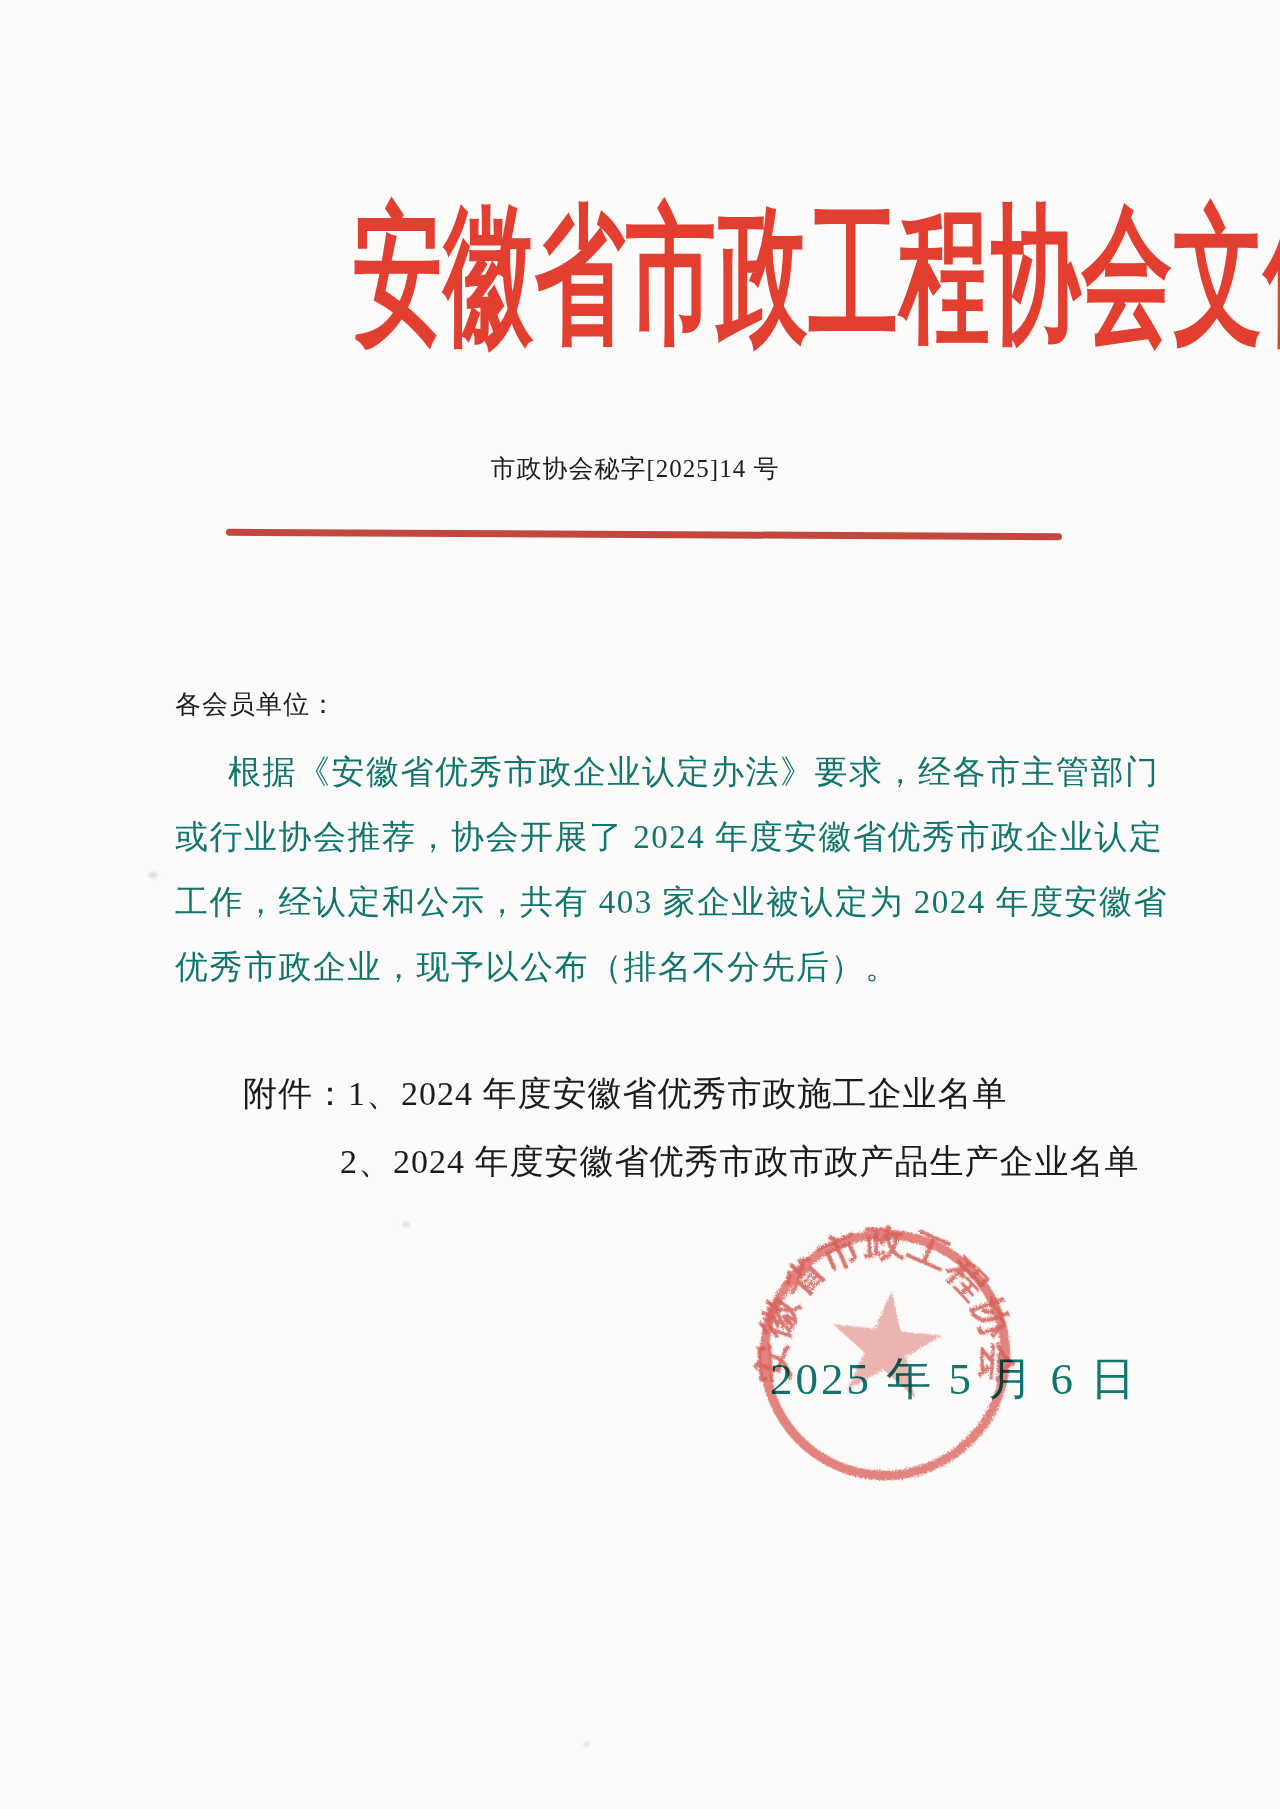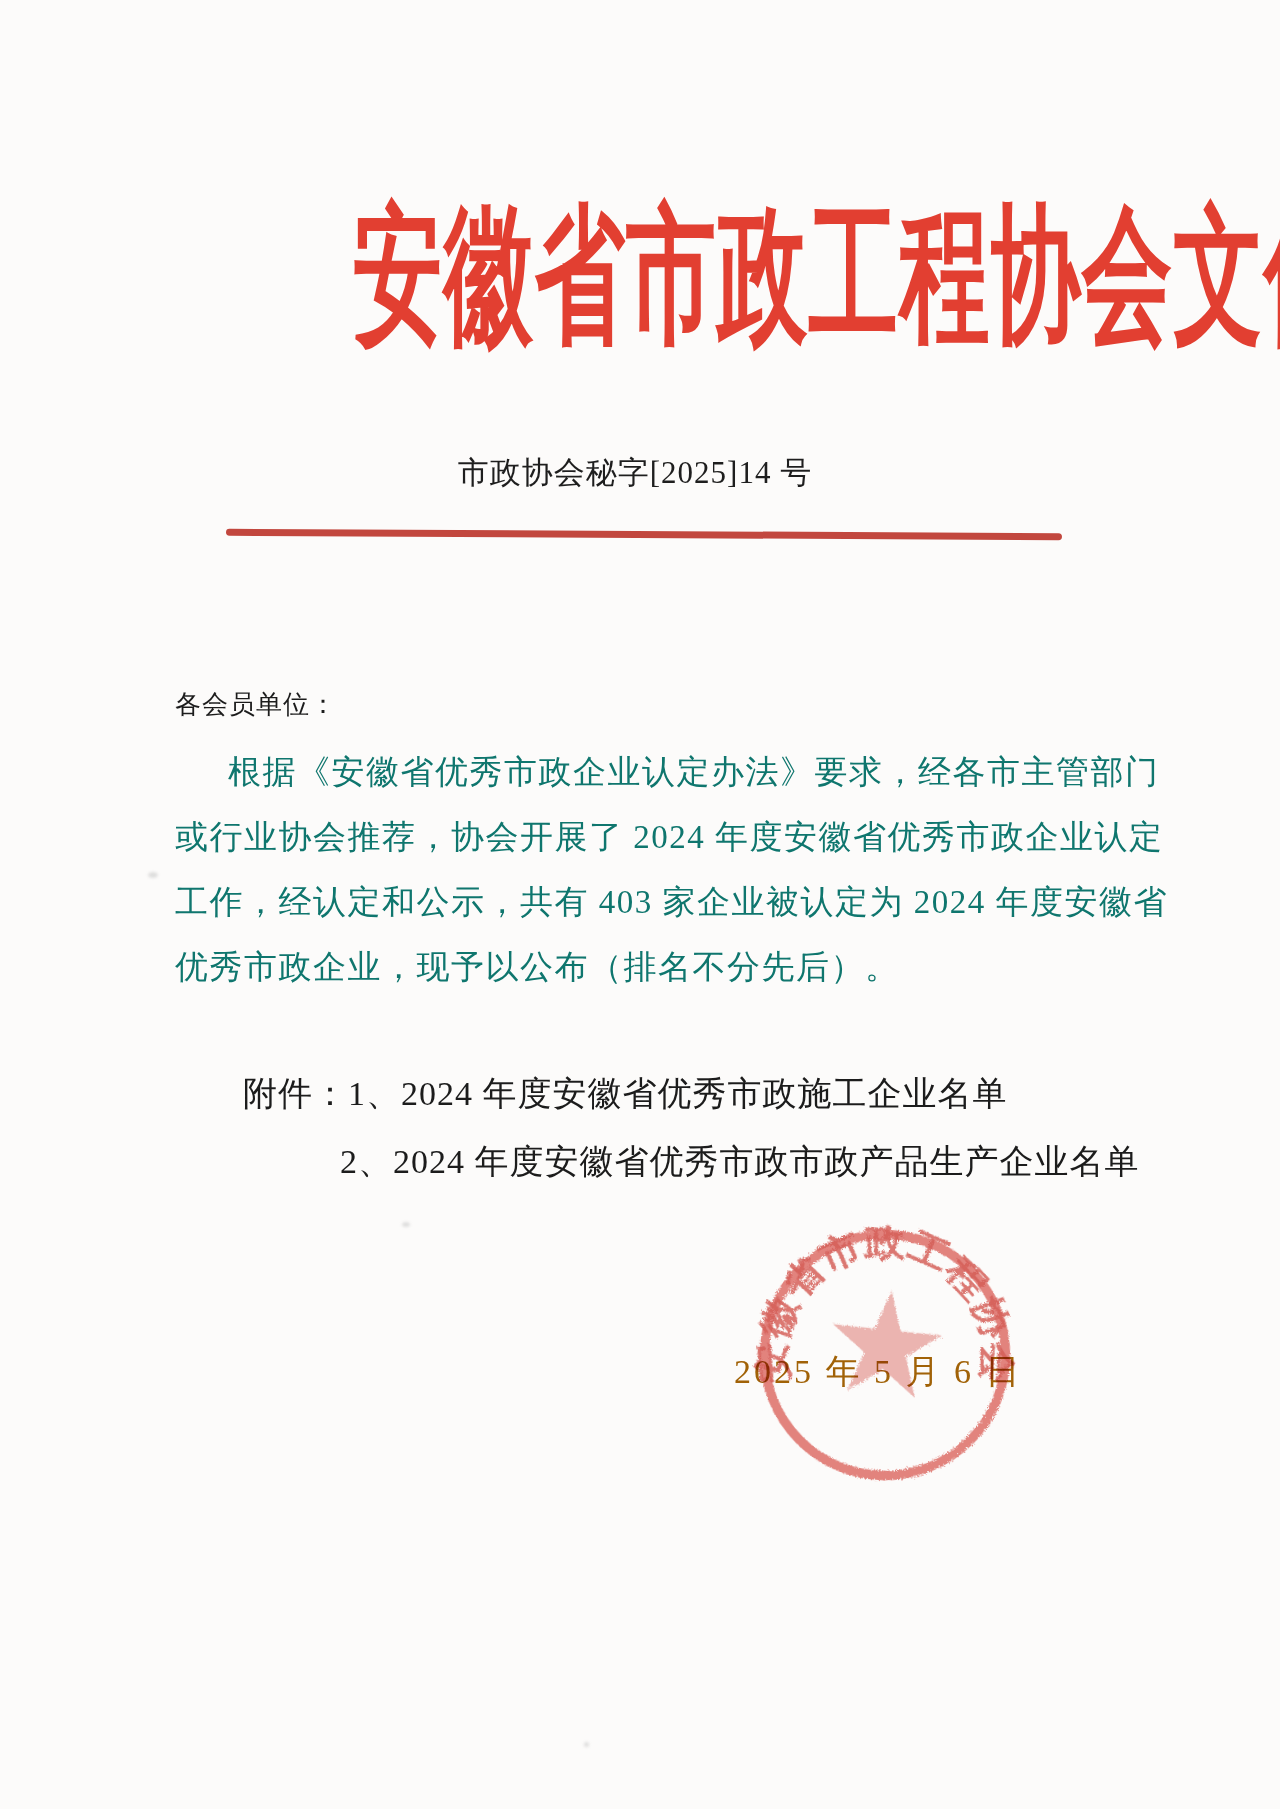--- a/index.html
+++ b/index.html
@@ -26,21 +26,21 @@
   .header-title .squeeze{
     display:inline-block;
     transform:translateX(18px) scaleX(0.60);
     transform-origin:center;
     letter-spacing:2px;
   }
   .doc-number{
     position:absolute;
     top:452px;left:0;right:10px;
     text-align:center;
-    font-size:31px;
+    font-size:25px;
     letter-spacing:1px;
     color:#1e1e1e;
     white-space:nowrap;
   }
   .red-line{
     position:absolute;
     top:531px;left:226px;
     width:836px;height:7px;
     background:#c2473e;
     border-radius:4px;
@@ -80,24 +80,24 @@
     position:absolute;
     font-size:34px;
     letter-spacing:1px;
     color:#1c1c1c;
     white-space:nowrap;
   }
   .at1{top:1071px;left:243px;text-align:center;}
   .at2{top:1139px;left:340px;}
   .date-line{
     position:absolute;
-    top:1349px;left:734px;
-    font-size:34px;
+    top:1349px;left:770px;
+    font-size:45px;
     letter-spacing:3px;
-    color:#a16207;
+    color:#0f766e;
     z-index:1;
     white-space:nowrap;
   }
   .seal{
     position:absolute;
     top:1224px;left:754px;
     width:262px;height:262px;
     z-index:2;
     mix-blend-mode:multiply;
     opacity:0.88;

